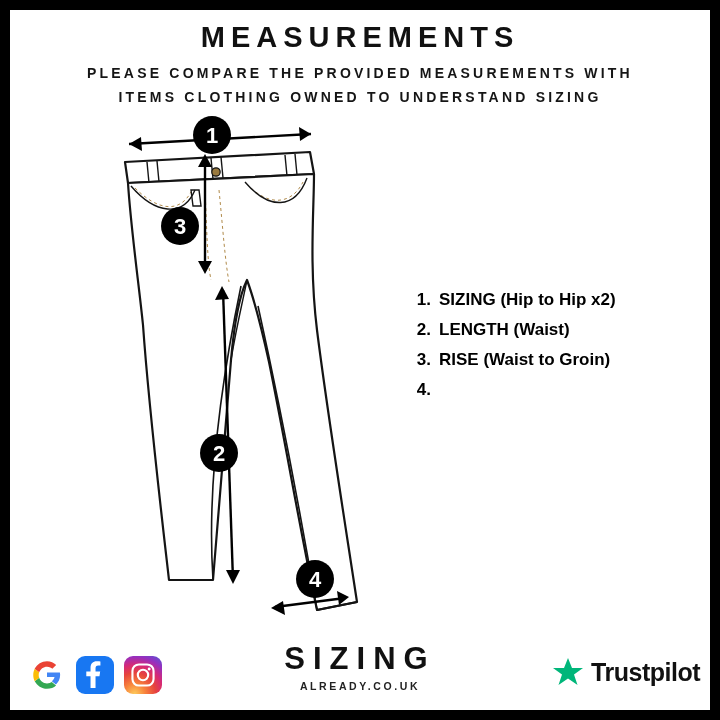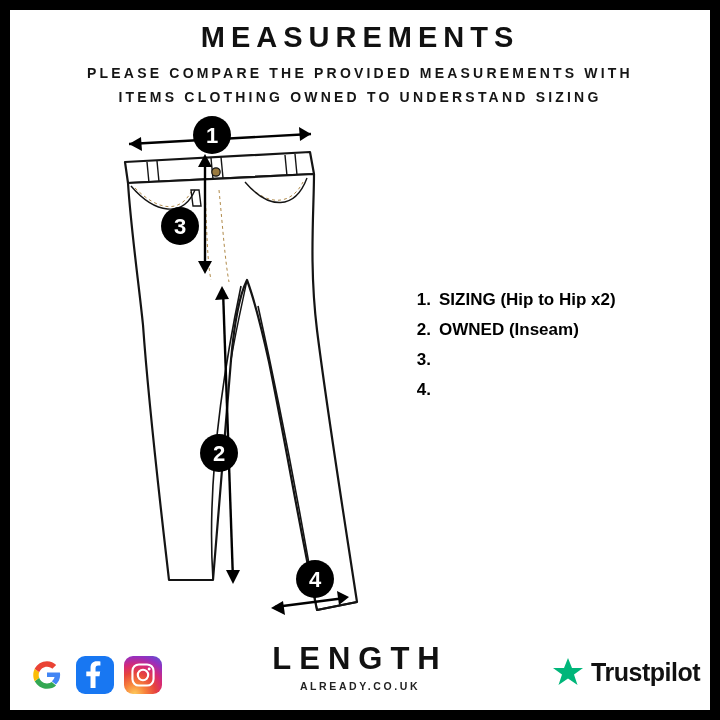--- a/index.html
+++ b/index.html
@@ -270,24 +270,25 @@
       </svg>
     </div>
 
     <div class="legend">
       <div class="legend-row">
         <span class="legend-num">1.</span>
         <span class="legend-label">SIZING (Hip to Hip x2)</span>
       </div>
       <div class="legend-row">
         <span class="legend-num">2.</span>
-        <span class="legend-label">OWNED (Inseam)</span>
+        <span class="legend-label">LENGTH (Waist)</span>
       </div>
       <div class="legend-row">
         <span class="legend-num">3.</span>
+        <span class="legend-label">RISE (Waist to Groin)</span>
       </div>
       <div class="legend-row">
         <span class="legend-num">4.</span>
       </div>
     </div>
 
     <div class="footer">
 
       <div class="socials">
         <div class="social google">
@@ -306,21 +307,21 @@
         <div class="social instagram">
           <svg width="26" height="26" viewBox="0 0 32 32" xmlns="http://www.w3.org/2000/svg">
             <rect x="3" y="3" width="26" height="26" rx="8" ry="8" fill="none" stroke="#ffffff" stroke-width="2.6"></rect>
             <circle cx="16" cy="16" r="6.4" fill="none" stroke="#ffffff" stroke-width="2.6"></circle>
             <circle cx="23.6" cy="8.6" r="1.8" fill="#ffffff"></circle>
           </svg>
         </div>
       </div>
 
       <div class="brand">
-        <div class="brand-name">LENGTH</div>
+        <div class="brand-name">SIZING</div>
         <div class="brand-sub">ALREADY.CO.UK</div>
       </div>
 
       <div class="trustpilot">
         <svg width="34" height="32" viewBox="0 0 32 32" xmlns="http://www.w3.org/2000/svg">
           <polygon points="16,2 20,12 31,12 22,18.5 25.5,29 16,22.5 6.5,29 10,18.5 1,12 12,12" fill="#00B67A"></polygon>
         </svg>
         <span class="tp-name">Trustpilot</span>
       </div>
 

